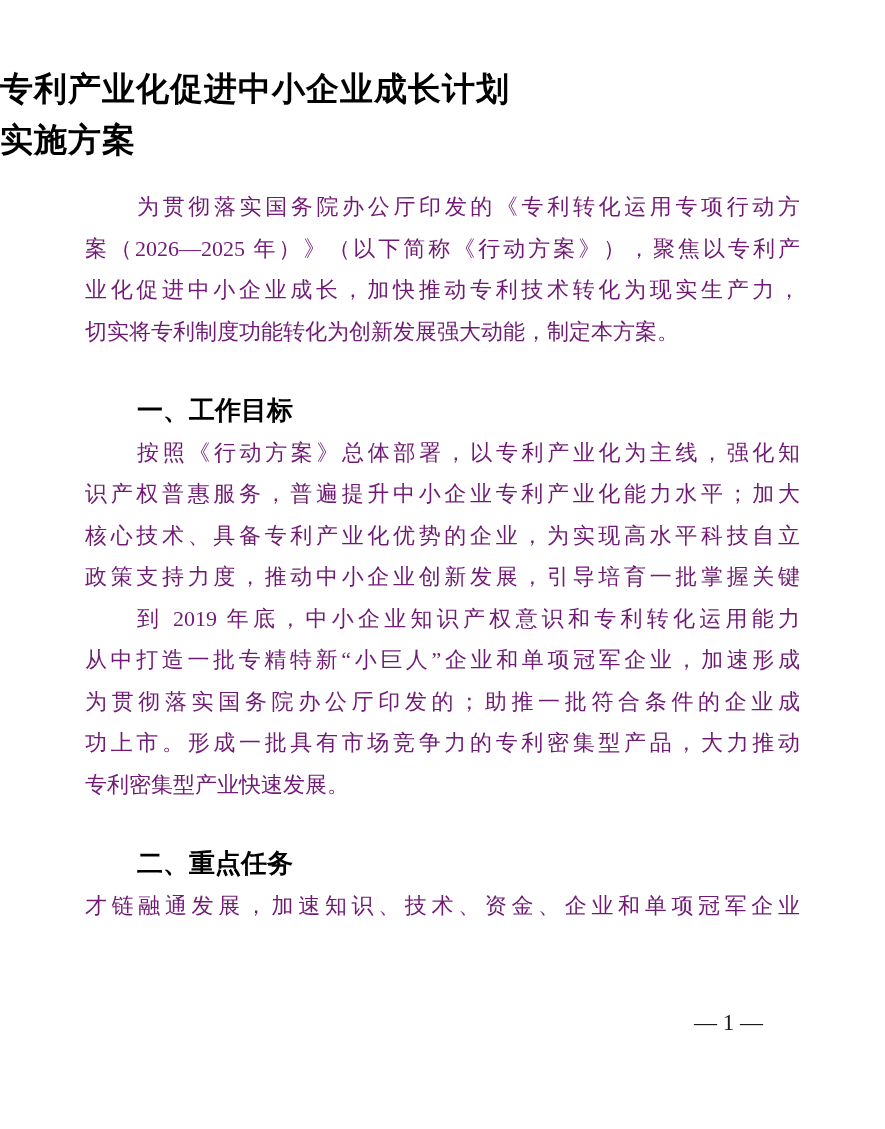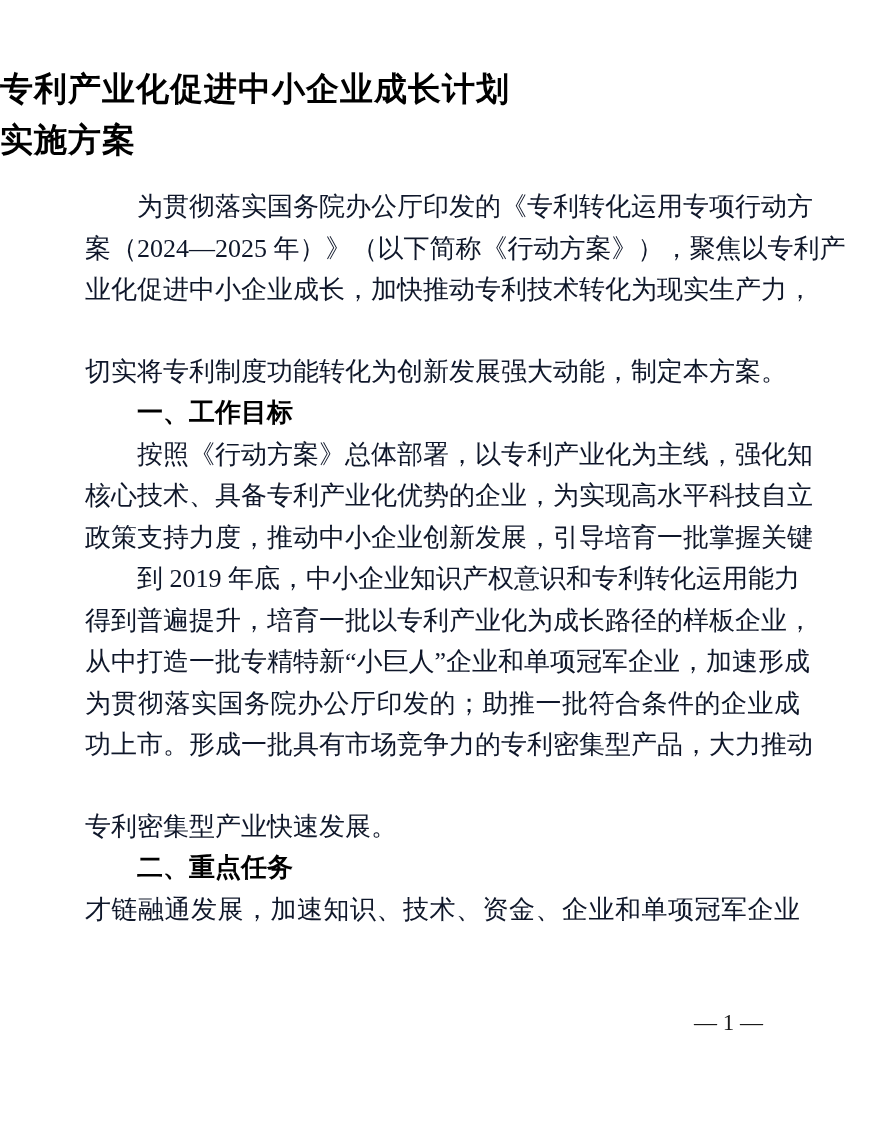--- a/index.html
+++ b/index.html
@@ -34,43 +34,43 @@
   }
   .doc-body {
     position: absolute;
     left: 85px;
     top: 186px;
     width: 715px;
   }
   .line {
     height: 41.5px;
     line-height: 41.5px;
-    font-size: 26px;
-    color: #0f172a;
+    font-size: 22px;
+    color: #701a75;
     text-align: justify;
     text-align-last: justify;
     white-space: nowrap;
   }
   .line.first {
     text-indent: 52px;
   }
   .line.lastline {
     text-align: right;
     text-align-last: left;
-    margin-top: 40px;
   }
   .heading {
     height: 41.5px;
     line-height: 41.5px;
     font-size: 26px;
     font-weight: bold;
     font-family: "Liberation Sans", sans-serif;
     color: #000000;
     text-indent: 52px;
     text-align: left;
+    margin-top: 38px;
   }
   .page-number {
     position: absolute;
     top: 1008px;
     right: 122px;
     font-size: 23px;
     line-height: 30px;
     color: #1a1a1a;
     font-family: "Liberation Serif", serif;
   }
@@ -81,33 +81,33 @@
 <div class="page">
 
   <div class="title-block">
     <div class="title-line">专利产业化促进中小企业成长计划</div>
     <div class="title-line">实施方案</div>
   </div>
 
   <div class="doc-body" id="doc-body">
       <div class="paragraph">
         <div class="line first">为贯彻落实国务院办公厅印发的《专利转化运用专项行动方</div>
-        <div class="line">案（2024—2025 年）》（以下简称《行动方案》），聚焦以专利产</div>
+        <div class="line">案（2026—2025 年）》（以下简称《行动方案》），聚焦以专利产</div>
         <div class="line">业化促进中小企业成长，加快推动专利技术转化为现实生产力，</div>
         <div class="line lastline">切实将专利制度功能转化为创新发展强大动能，制定本方案。</div>
       </div>
       <div class="heading">一、工作目标</div>
       <div class="paragraph">
         <div class="line first">按照《行动方案》总体部署，以专利产业化为主线，强化知</div>
+        <div class="line">识产权普惠服务，普遍提升中小企业专利产业化能力水平；加大</div>
         <div class="line">核心技术、具备专利产业化优势的企业，为实现高水平科技自立</div>
         <div class="line">政策支持力度，推动中小企业创新发展，引导培育一批掌握关键</div>
       </div>
       <div class="paragraph">
         <div class="line first">到 2019 年底，中小企业知识产权意识和专利转化运用能力</div>
-        <div class="line">得到普遍提升，培育一批以专利产业化为成长路径的样板企业，</div>
         <div class="line">从中打造一批专精特新“小巨人”企业和单项冠军企业，加速形成</div>
         <div class="line">为贯彻落实国务院办公厅印发的；助推一批符合条件的企业成</div>
         <div class="line">功上市。形成一批具有市场竞争力的专利密集型产品，大力推动</div>
         <div class="line lastline">专利密集型产业快速发展。</div>
       </div>
       <div class="heading">二、重点任务</div>
       <div class="paragraph">
         <div class="line">才链融通发展，加速知识、技术、资金、企业和单项冠军企业</div>
       </div>
     </div>

